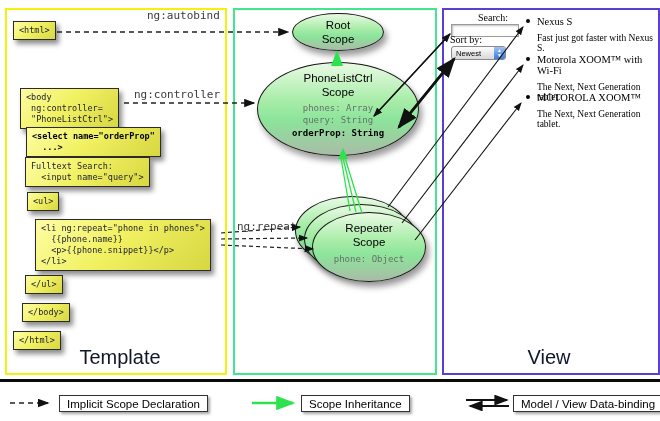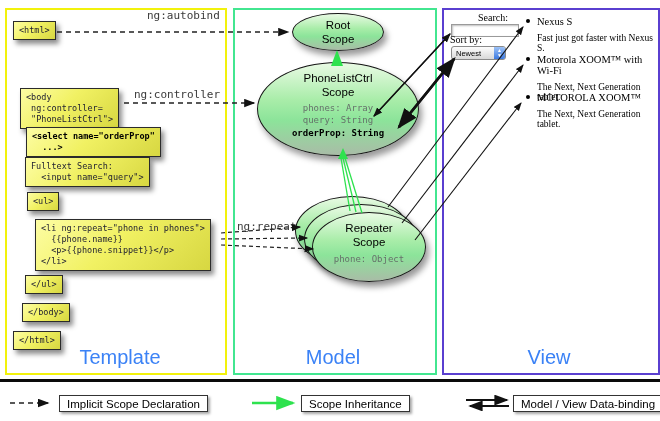--- a/index.html
+++ b/index.html
@@ -3,21 +3,21 @@
 <meta charset="utf-8">
 <style>
   html,body{margin:0;padding:0;background:#fff;}
   #stage{position:relative;width:660px;height:421px;background:#fff;overflow:hidden;
          font-family:"Liberation Sans",sans-serif;}
   .col{position:absolute;top:8px;height:363px;background:#fff;z-index:1;}
   #col-template{left:5px;width:218px;border:2px solid #f2f20c;}
   #col-model{left:233px;width:200px;border:2px solid #42e690;}
   #col-view{left:442px;width:214px;border:2px solid #5a3fd0;}
   .col-label{position:absolute;top:346px;width:120px;text-align:center;z-index:6;
-             font-size:20px;color:#3b82f6;}
+             font-size:20px;color:#0f172a;}
   .ybox{position:absolute;z-index:20;background:linear-gradient(135deg,#fdfda4 0%,#f1f163 45%,#d7d741 100%);
         border:1.5px solid #2b2b2b;box-shadow:3px 4px 5px rgba(0,0,0,.45);
         font-family:"DejaVu Sans Mono",monospace;font-size:8.5px;line-height:1.28;
         color:#1c1c30;padding:3px 5px;white-space:pre;}
   .ybox.bold{font-weight:bold;color:#000;}
   .codelabel{position:absolute;z-index:22;font-family:"DejaVu Sans Mono",monospace;
              font-size:11px;color:#3a3a3a;white-space:pre;}
   .ellipse{position:absolute;border-radius:50%;border:1.6px solid #161616;
            background:linear-gradient(180deg,#e9fae4 0%,#a9eda9 40%,#8ce49a 62%,#a9bca7 100%);
            box-shadow:3px 5px 6px rgba(0,0,0,.4);text-align:center;}
@@ -44,21 +44,20 @@
 </style>
 </head>
 <body>
 
 <div id="stage">
 
   <div class="col" id="col-template"></div>
   <div class="col" id="col-model"></div>
   <div class="col" id="col-view"></div>
   <div class="col-label" style="left:60px;">Template</div>
-  <div class="col-label" style="left:273px;">Model</div>
   <div class="col-label" style="left:489px;">View</div>
 
   <div class="ybox" style="left:13px;top:21px;">&lt;html&gt;</div>
   <div class="ybox" style="left:20px;top:88px;">&lt;body
  ng:controller=
  "PhoneListCtrl"&gt;</div>
   <div class="ybox bold" style="left:26px;top:127px;">&lt;select name="orderProp"
   ...&gt;</div>
   <div class="ybox" style="left:25px;top:157px;">Fulltext Search:
   &lt;input name="query"&gt;</div>

